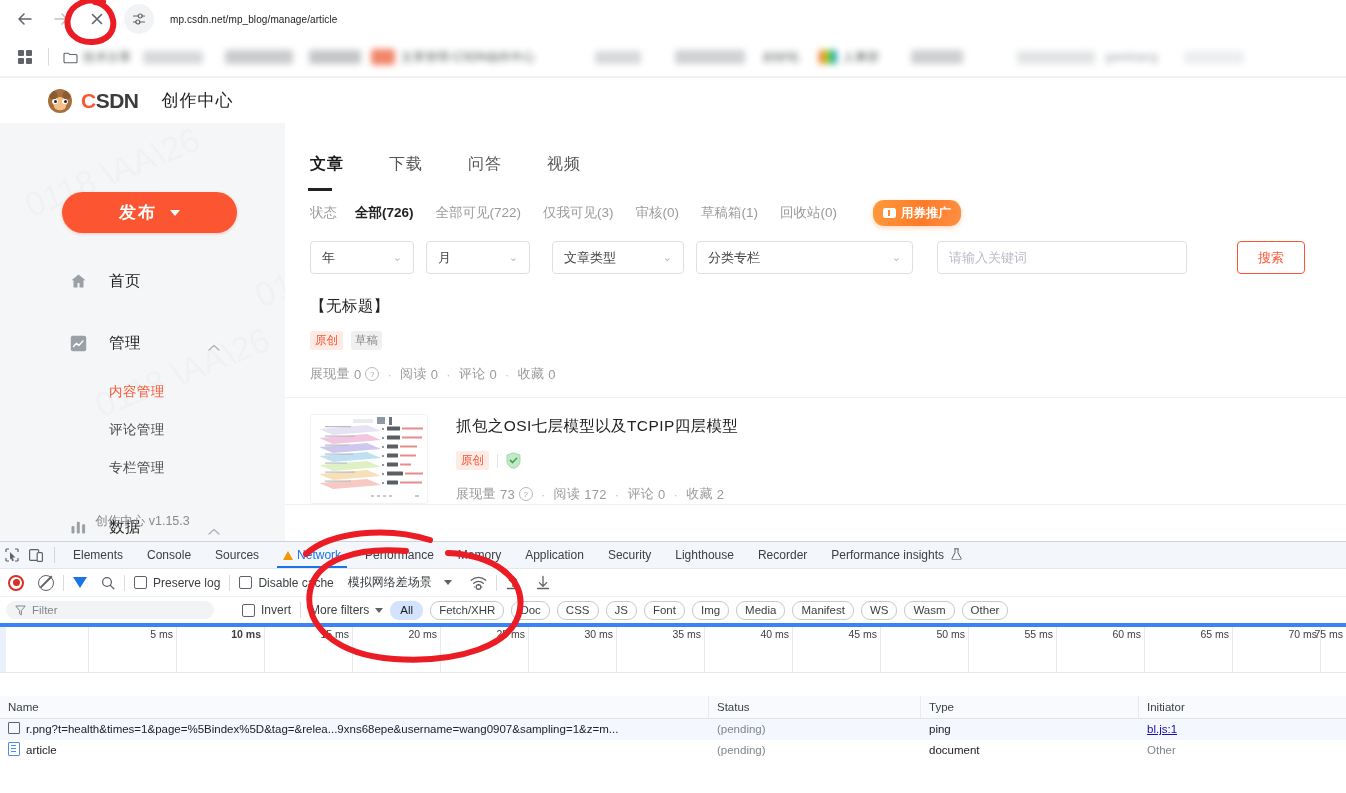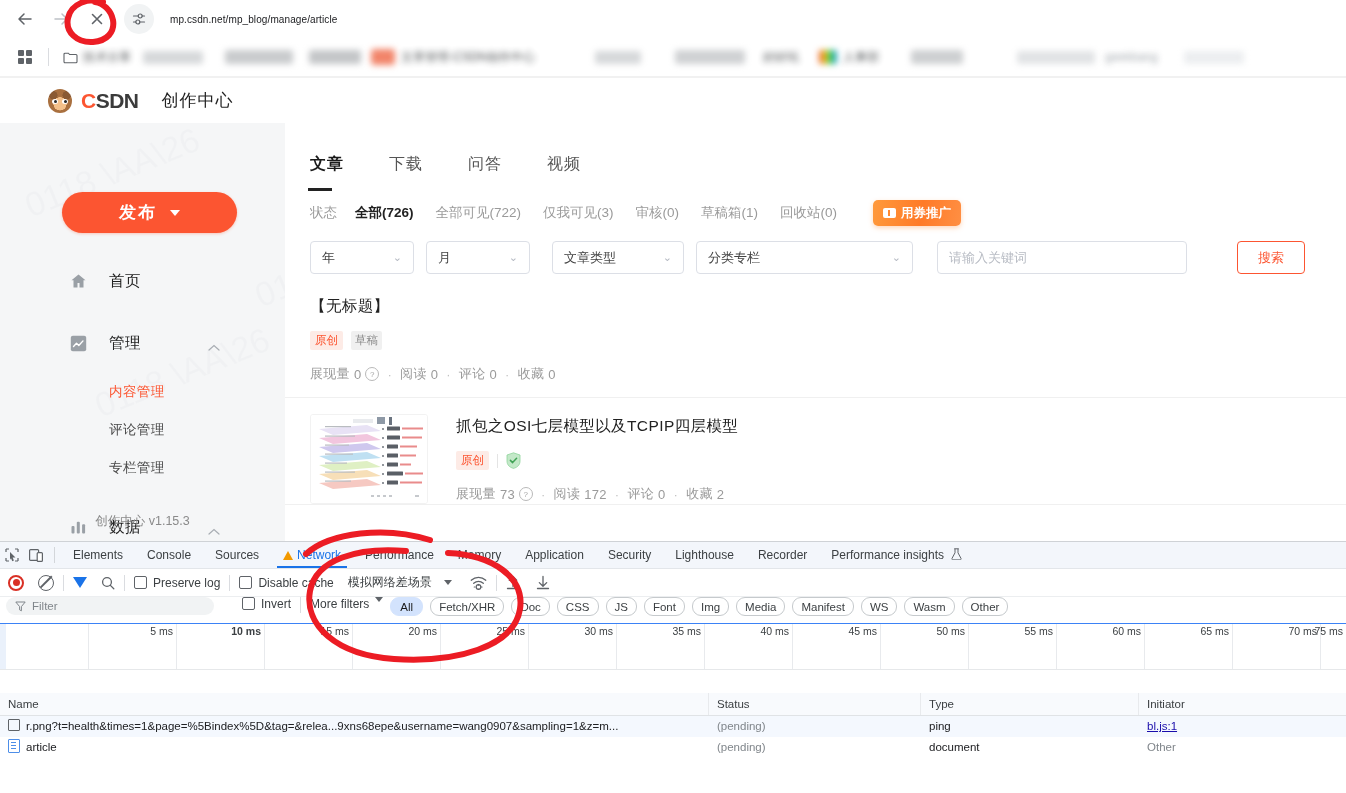--- a/index.html
+++ b/index.html
@@ -71,21 +71,21 @@
   .main{position:absolute;left:285px;top:0;right:0;height:418px;background:#fff;}
   .tabs{display:flex;align-items:flex-end;height:56px;padding-left:15px;}
   .tab{font-size:16px;color:#555;padding:0 10px;margin-right:25px;position:relative;padding-bottom:4px;letter-spacing:1px;}
   .tab.active{color:#1a1a1a;font-weight:700;}
   .tab.active:after{content:"";position:absolute;left:8px;bottom:-12px;width:24px;height:3px;background:#222;}
 
   .statusrow{display:flex;align-items:center;height:40px;padding-left:25px;margin-top:14px;}
   .st-label{font-size:13.5px;color:#9a9a9a;margin-right:18px;}
   .st-item{font-size:13.5px;color:#9a9a9a;margin-right:22px;}
   .st-item.active{color:#222;font-weight:700;}
-  .promo{margin-left:14px;height:26px;padding:0 10px;border-radius:5px;background:linear-gradient(100deg,#ff9a3c,#ff7a28 55%,#ff8f43);color:#fff;font-size:12.5px;display:flex;align-items:center;gap:5px;box-shadow:0 2px 5px rgba(255,140,60,.35);font-weight:700;}
+  .promo{margin-left:14px;height:26px;padding:0 10px;border-radius:11px;background:linear-gradient(100deg,#ff9a3c,#ff7a28 55%,#ff8f43);color:#fff;font-size:12.5px;display:flex;align-items:center;gap:5px;box-shadow:0 2px 5px rgba(255,140,60,.35);font-weight:700;}
   .ticket{width:13px;height:10px;border-radius:2px;background:#fff;position:relative;flex:0 0 auto;}
   .ticket:after{content:"";position:absolute;left:5px;top:2px;width:2px;height:6px;background:#ff8a33;}
 
   .filters{display:flex;align-items:center;padding-left:25px;margin-top:8px;gap:12px;}
   .sel{height:31px;border:1px solid #dcdfe6;border-radius:4px;display:flex;align-items:center;justify-content:space-between;padding:0 11px;font-size:13px;color:#444;background:#fff;}
   .sel.w-year{width:80px;}
   .sel.w-month{width:80px;}
   .sel.w-type{width:108px;}
   .sel.w-col{width:193px;}
   .chev-sm{color:#b4b9c2;font-size:11px;margin-left:8px;}
@@ -120,21 +120,21 @@
   .rec-dot:after{content:"";position:absolute;left:2.5px;top:2.5px;width:7px;height:7px;border-radius:50%;background:#d93025;}
   .clear-ico{width:14px;height:14px;border:1.6px solid #5f6368;border-radius:50%;margin-left:14px;position:relative;flex:0 0 auto;}
   .clear-ico:after{content:"";position:absolute;left:-1px;top:5px;width:16px;height:1.6px;background:#5f6368;transform:rotate(-45deg);}
   .tb-sep{width:1px;height:16px;background:#dadce0;margin:0 9px;flex:0 0 auto;}
   .funnel{width:0;height:0;border-left:7px solid transparent;border-right:7px solid transparent;border-top:11px solid #1a73e8;flex:0 0 auto;}
   .cbox{width:11px;height:11px;border:1.4px solid #5f6368;border-radius:2px;flex:0 0 auto;}
   .tb-label{font-size:12px;color:#3c4043;margin-left:6px;white-space:nowrap;}
   .throttle{font-size:12px;color:#3c4043;margin-left:14px;}
   .tri-dn{width:0;height:0;border-left:4px solid transparent;border-right:4px solid transparent;border-top:5px solid #5f6368;margin-left:12px;flex:0 0 auto;}
 
-  .dt-filterbar{height:26px;display:flex;border-bottom:1px solid #3b82f6;background:#fff;}
+  .dt-filterbar{height:26px;display:flex;align-items:center;border-bottom:4px solid #3b82f6;background:#fff;}
   .fbox{width:190px;height:18px;border-radius:9px;background:#f1f3f4;display:flex;align-items:center;padding:0 9px;margin-left:6px;flex:0 0 auto;}
   .fbox .ft{font-size:11.5px;color:#80868b;margin-left:6px;}
   .chip{height:17px;border:1px solid #c6cacd;border-radius:9px;padding:0 8px;font-size:11.5px;color:#3c4043;display:flex;align-items:center;margin-left:7px;background:#fff;flex:0 0 auto;white-space:nowrap;}
   .chip.all{background:#d3e3fd;border-color:#d3e3fd;color:#1a1a1a;padding:0 9px;}
 
   .ruler{height:45px;background:#fff;position:relative;border-bottom:1px solid #e6e8ea;}
   .rk{position:absolute;top:0;height:45px;border-left:1px solid #e8eaed;}
   .rk span{position:absolute;right:4px;top:1px;font-size:10.5px;color:#3c4043;white-space:nowrap;}
   .ruler-left{position:absolute;left:0;top:0;width:6px;height:45px;background:#eaf1fb;}
 

